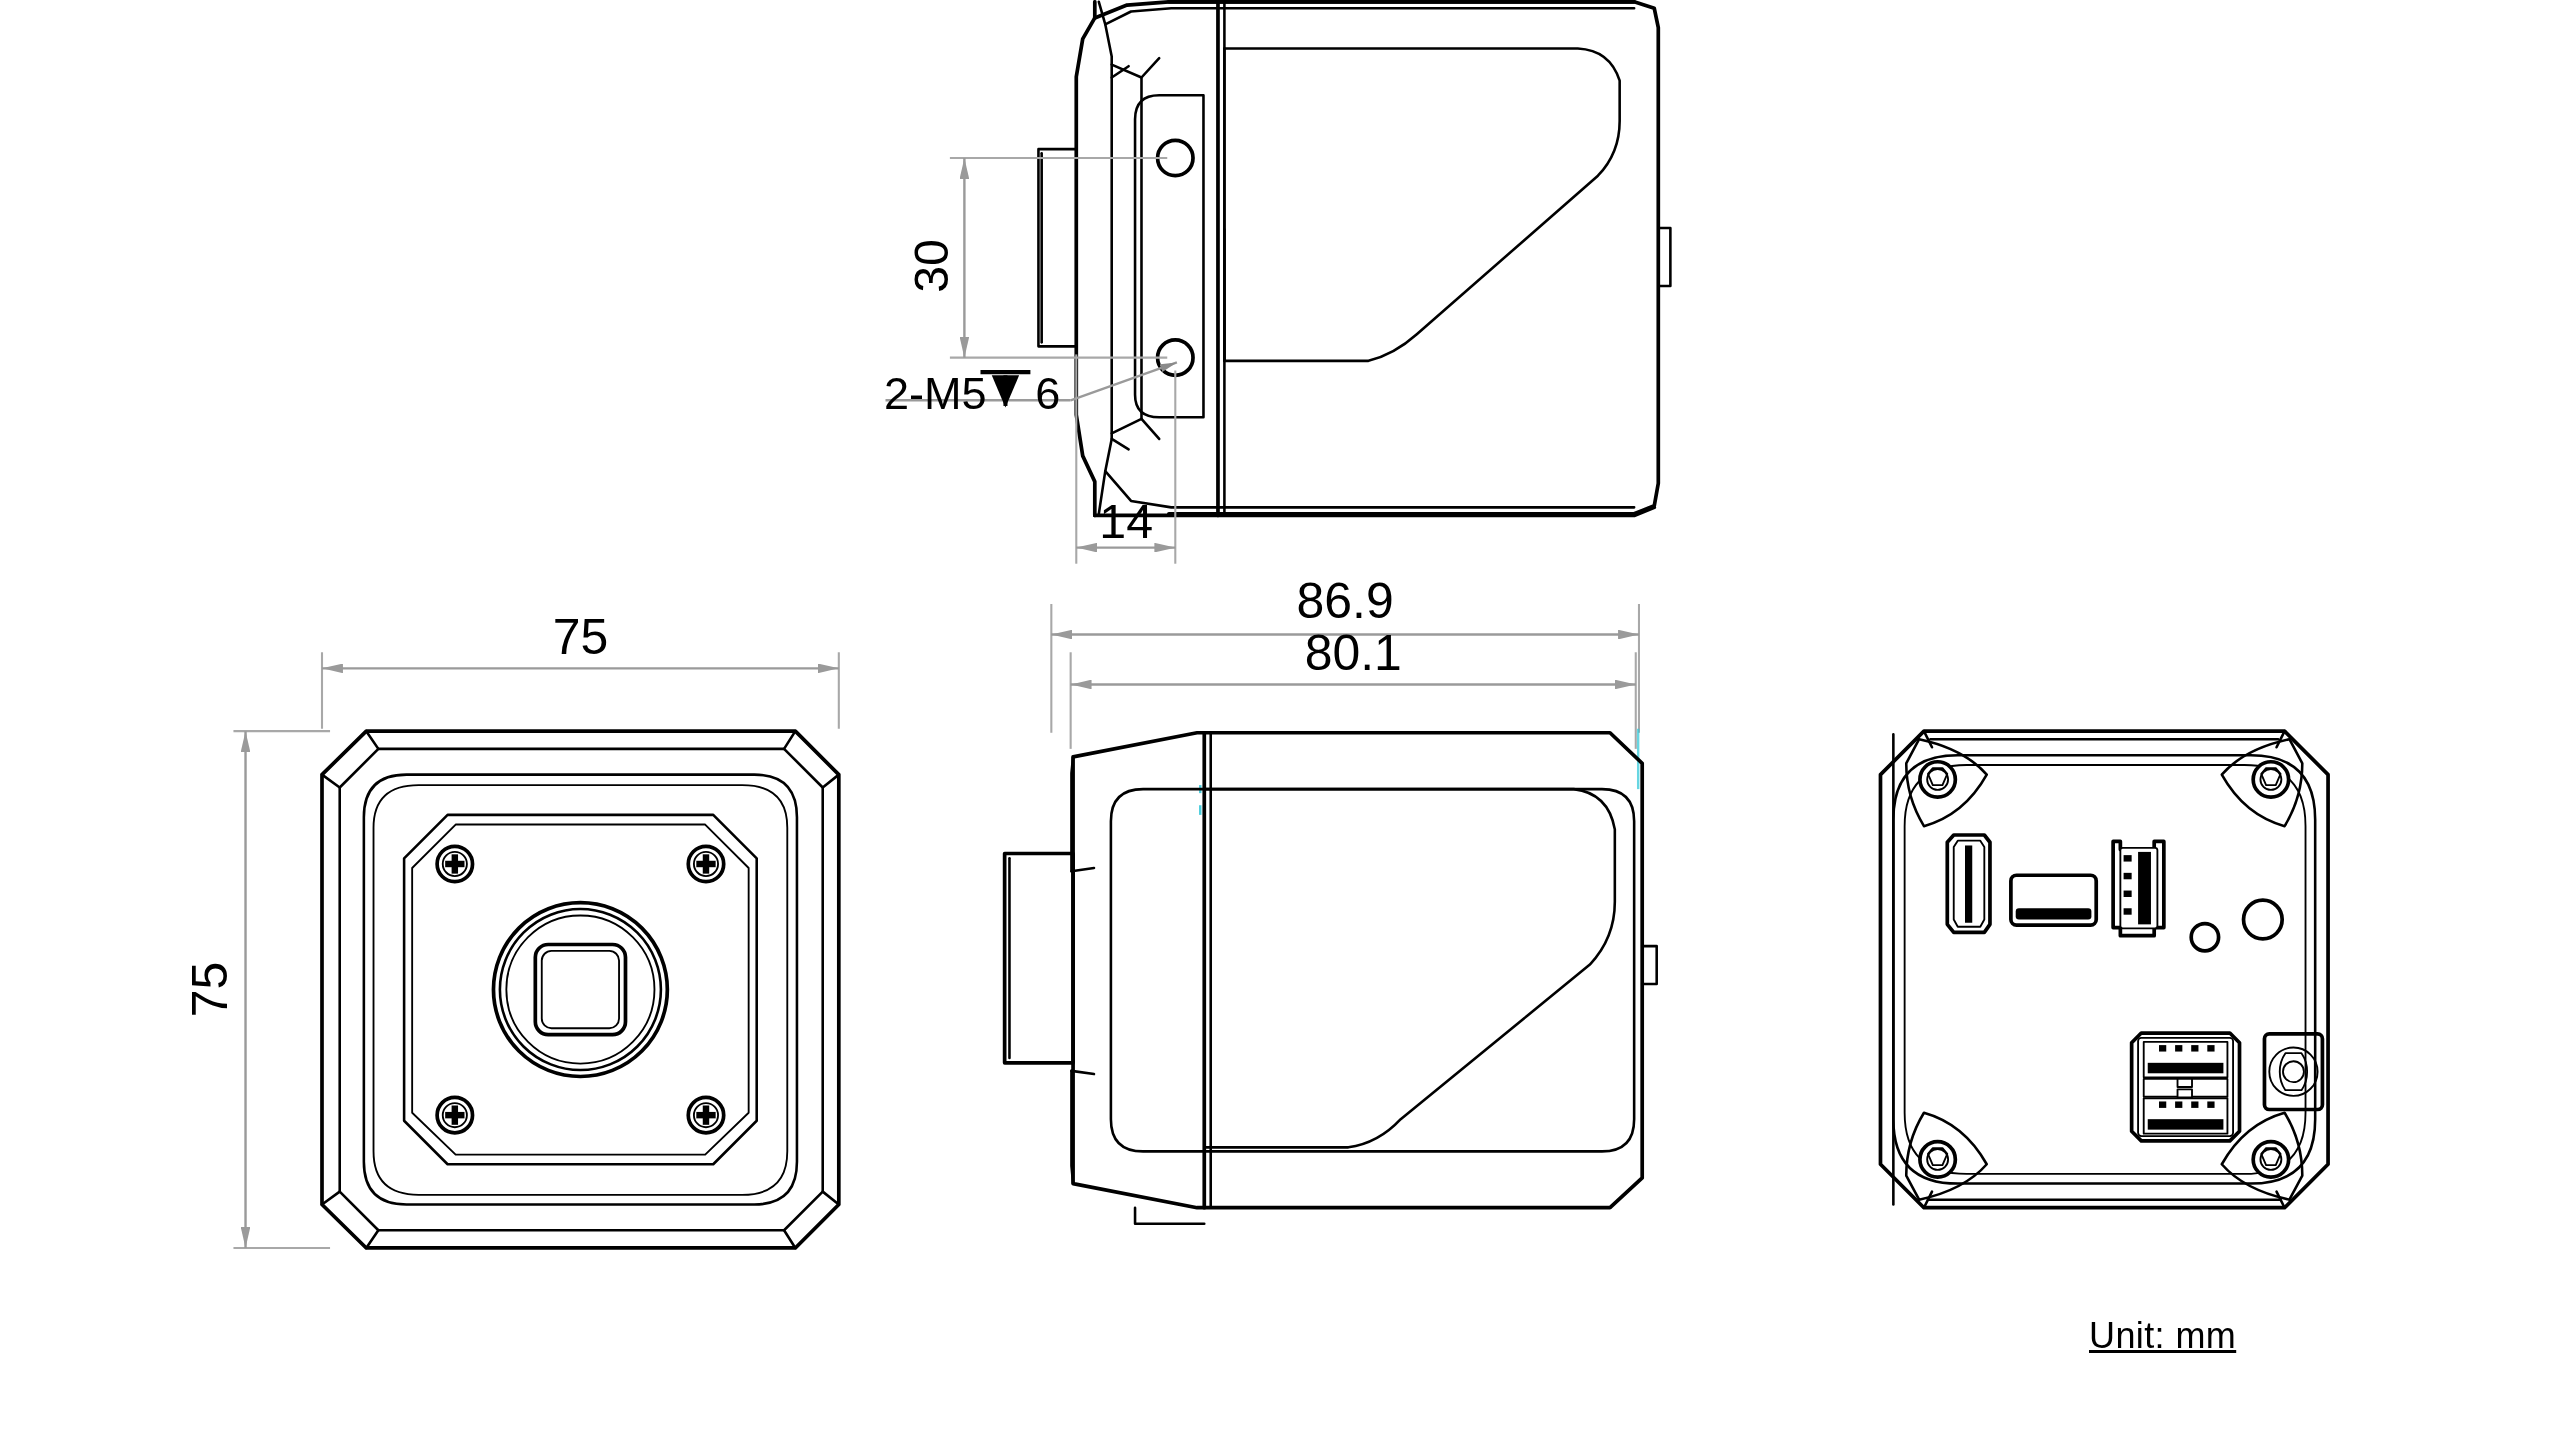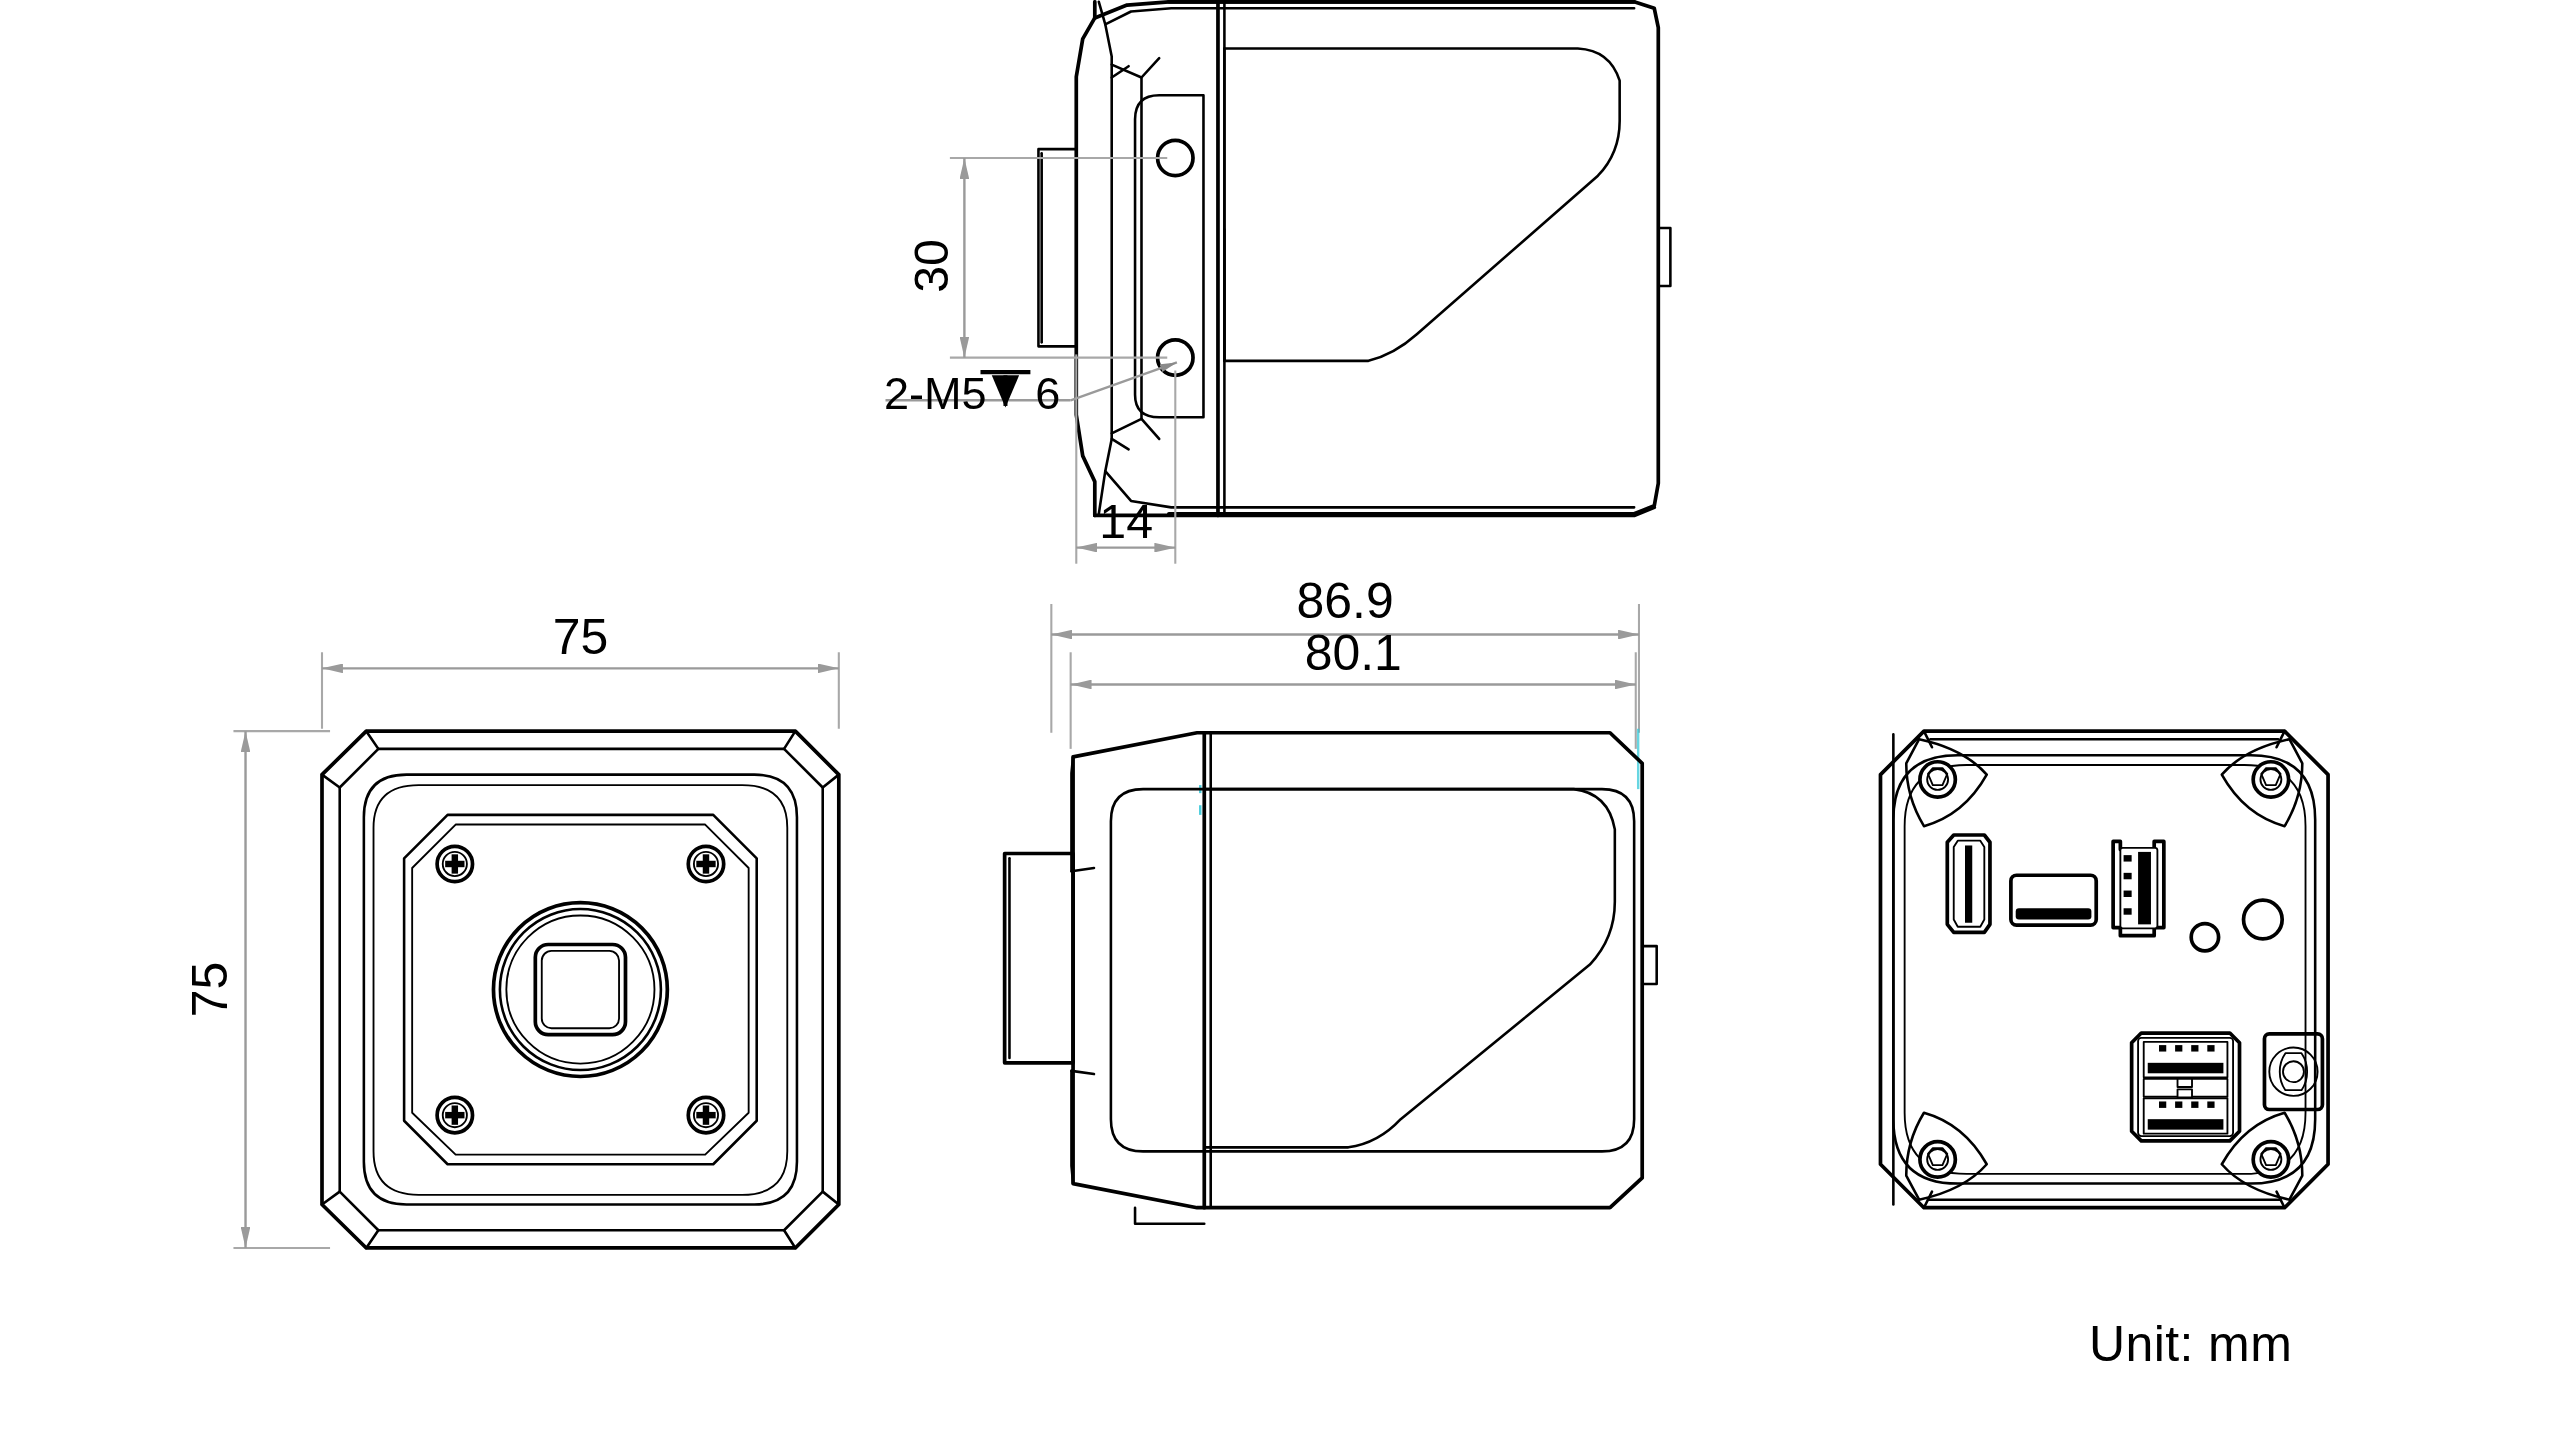--- a/index.html
+++ b/index.html
@@ -27,25 +27,26 @@
     top: 0;
     left: 0;
     width: 2576px;
     height: 1443px;
     display: block;
   }
   .unit-note {
     position: absolute;
     left: 2089px;
     top: 1315px;
-    font-size: 50px;
+    font-size: 36px;
     font-family: "Liberation Sans", sans-serif;
     letter-spacing: 0.4px;
     color: #000000;
     white-space: nowrap;
+    text-decoration: underline;
   }
   text.dimtext {
     font-family: "Liberation Sans", sans-serif;
     fill: #000000;
   }
 </style>
 </head>
 <body>
 
 <div id="sheet">

